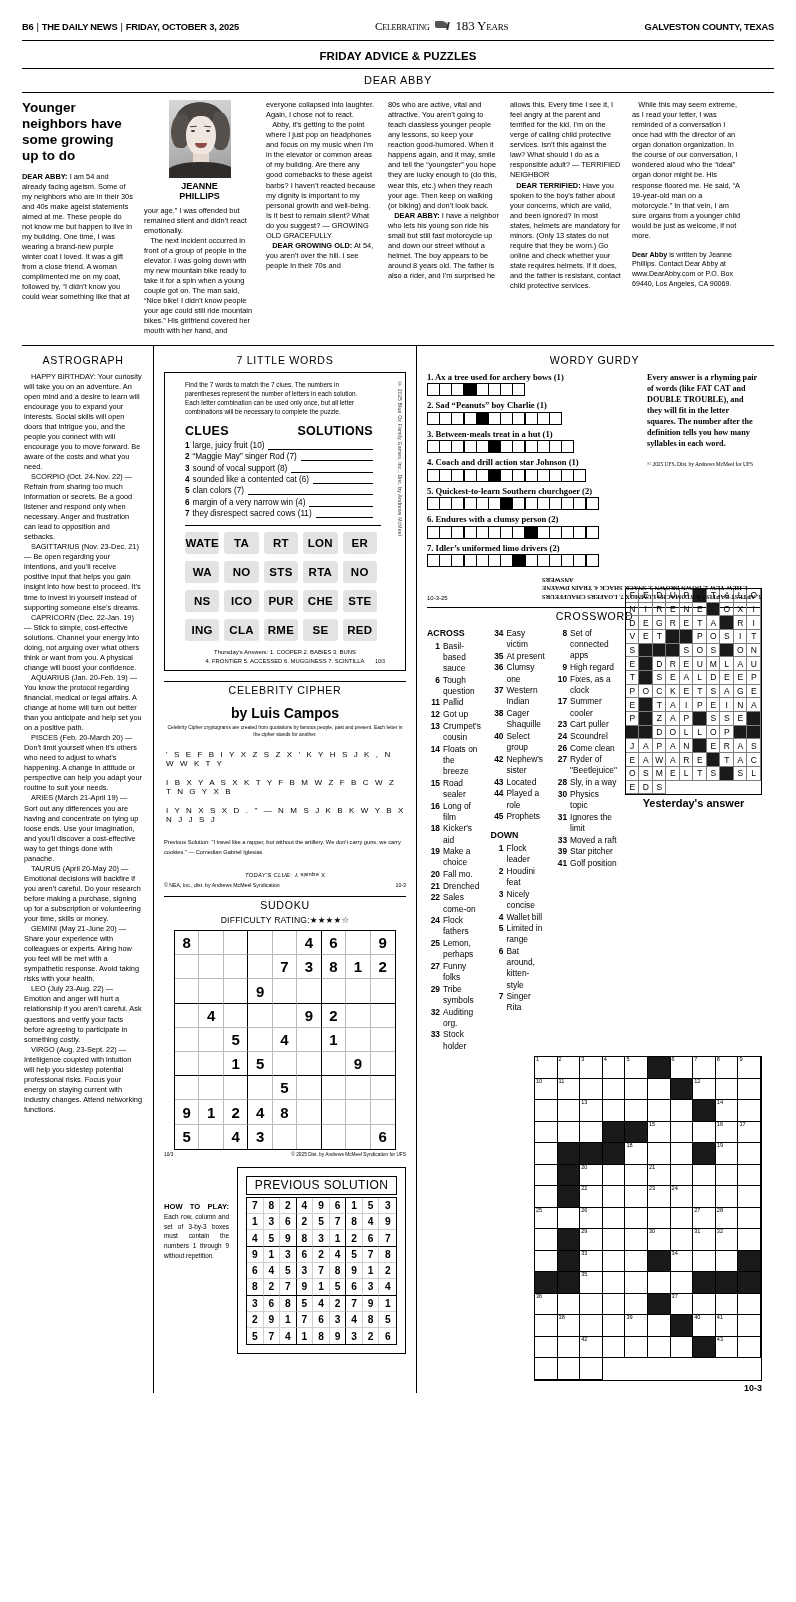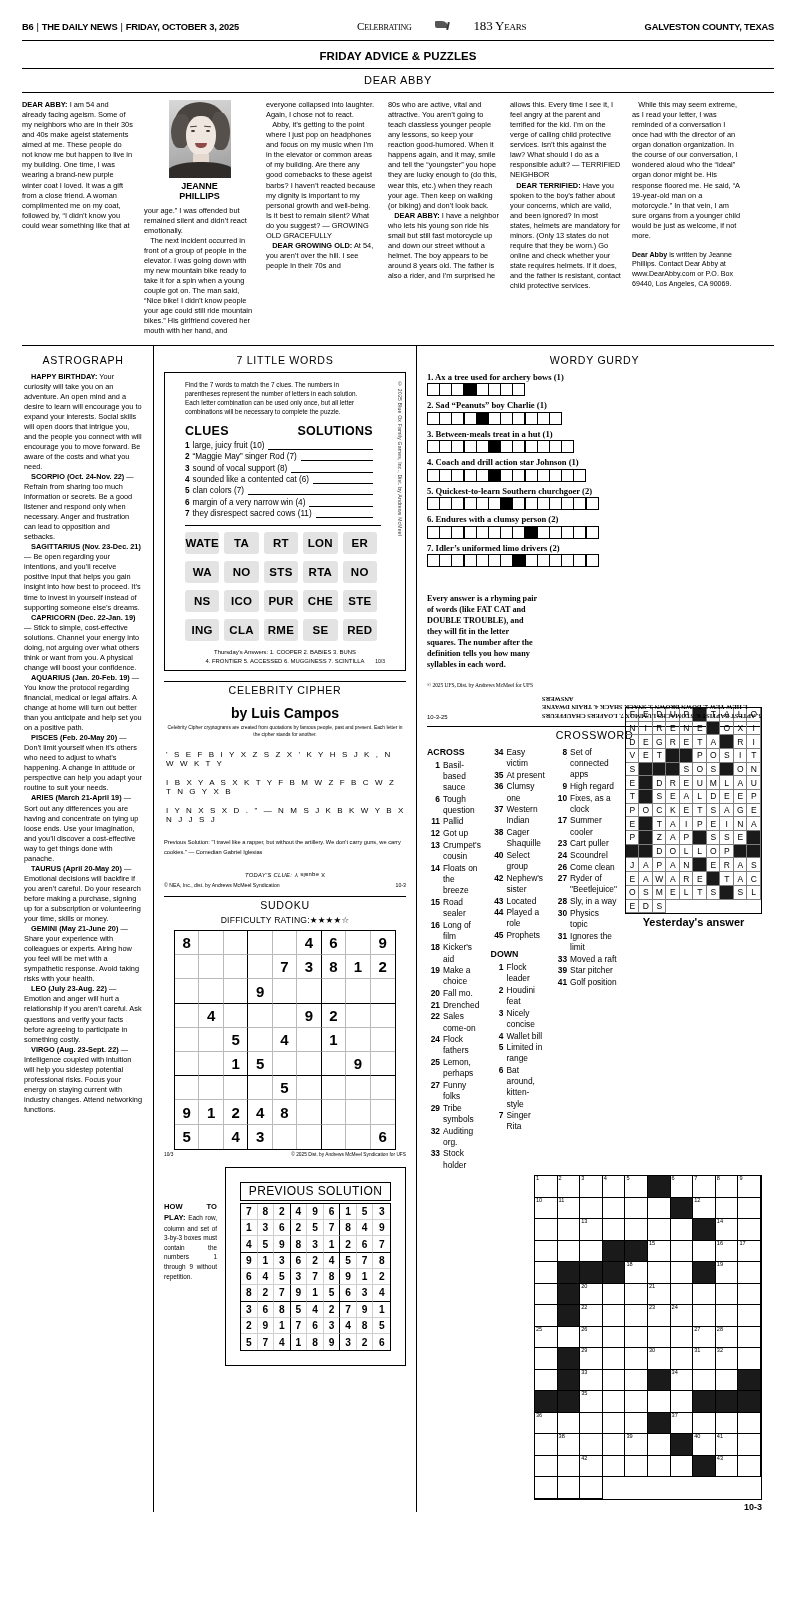--- a/index.html
+++ b/index.html
@@ -13,21 +13,21 @@
   }
   .page { position: relative; width:796px; height:1602px; padding: 0; }
 
   
   .masthead { display:flex; align-items:baseline; justify-content:space-between;
     padding: 18px 22px 6px 22px; font-size: 9.3px; letter-spacing:-0.2px; }
   .mh-left { font-weight:700; white-space:nowrap; }
   .mh-left .sep { font-weight:400; color:#000; margin:0 3px; }
   .mh-left .paper { font-weight:600; }
   .mh-center { font-family:"Liberation Serif", serif; font-variant:small-caps;
-    font-size:11px; display:flex; align-items:center; gap:23px; }
+    font-size:11px; display:flex; align-items:center; gap:5px; }
   .mh-center .yrs { font-size:13px; }
   .mh-right { font-weight:600; font-size:9.3px; white-space:nowrap; }
   .flag { width:16px; height:10px; display:inline-block; position:relative; }
   .flag:before{content:"";position:absolute;left:0;top:0;width:13px;height:7px;background:#555;
      border-radius:1px 6px 1px 2px;}
   .flag:after{content:"";position:absolute;left:12px;top:1px;width:2px;height:8px;background:#333;transform:rotate(12deg);}
 
   .rule-top { border-top: 1.6px solid #000; margin: 0 22px; }
 
   .section-title { text-align:center; font-weight:700; font-size:11.5px;
@@ -67,42 +67,42 @@
   .pane-divider { width:0; border-left:0.8px solid #000; margin:0 7px; }
 
   .col-astro { width:124px; padding:6px 4px 0 2px; }
   .col-mid   { width:248px; padding:6px 3px 0 3px; }
   .col-right { width:340px; padding:6px 2px 0 3px; }
 
   .hdr { text-align:center; font-size:10.6px; letter-spacing:0.7px; padding:2px 0 6px; }
 
   .astro-body { font-size:7.35px; line-height:1.37; text-align:left; }
   .astro-body p { margin:0; text-indent:7px; }
-  .astro-body b { font-weight:700; }
+  .astro-body b { font-weight:400; }
 
   
   .slw-box { border:1.2px solid #000; padding:7px 20px 4px; position:relative; }
   .slw-intro { font-size:6.4px; line-height:1.42; margin-bottom:8px; padding-right:12px; }
   .slw-copyr { position:absolute; right:2px; top:8px; font-size:5.1px; color:#333;
      writing-mode:vertical-rl; letter-spacing:0.2px; }
   .slw-headrow { display:flex; justify-content:space-between; font-size:12.5px; font-weight:700;
      letter-spacing:0.3px; margin-bottom:3px; padding-right:12px;}
   .slw-clue { display:flex; align-items:flex-end; font-size:8.2px; margin:2.4px 0; padding-right:12px; }
   .slw-clue .n { font-weight:700; margin-right:3px; }
   .slw-clue .t { white-space:nowrap; }
   .slw-clue .blank { flex:1; border-bottom:1px solid #000; margin-left:4px; min-width:40px; height:9px; }
   .slw-sep { border-top:1px solid #000; margin:7px 4px 6px 0; }
   .tiles { display:grid; grid-template-columns:repeat(5,1fr); gap:7px 5px; padding-right:8px;}
   .tile { background:#e3e3e3; border-radius:3px; text-align:center; font-size:11.5px;
      font-weight:700; padding:5px 0 5px; letter-spacing:0.3px; }
   .slw-ans { text-align:center; font-size:5.9px; line-height:1.5; margin-top:7px; position:relative;}
   .slw-date { position:absolute; right:0; bottom:0; font-size:5px; }
 
   
-  .wg-flex { display:flex; gap:22px;flex-direction:column; }
+  .wg-flex { display:flex; gap:5px; }
   .wg-left { width:215px; }
   .wg-right { width:112px; font-family:"Liberation Serif", serif; font-size:8.2px; line-height:1.35; font-weight:700;}
   .wg-right .cr { font-weight:400; font-size:5.6px; margin-top:12px; letter-spacing:-0.1px;}
   .wg-item { margin-bottom:4px; }
   .wg-clue { font-family:"Liberation Serif", serif; font-size:8.6px; font-weight:700; margin-bottom:1.5px; white-space:nowrap;}
   .wg-grid { display:flex; }
   .wg-cell { width:13px; height:13px; border:0.8px solid #000; margin-right:-0.8px; background:#fff; }
   .wg-cell.blk { background:#000; }
   .wg-ans { margin-top:4px; text-align:right; font-family:"Liberation Serif", serif;
      font-size:6.4px; font-weight:700; transform:rotate(180deg); line-height:1.35;}
@@ -125,21 +125,21 @@
      display:flex; align-items:center; justify-content:center; font-size:15px; font-weight:700; }
   .sud-cell.r3 { border-right:1.6px solid #000; }
   .sud-cell.b3 { border-bottom:1.6px solid #000; }
   .sud-cell.last-c { border-right:none; }
   .sud-cell.last-r { border-bottom:none; }
   .sud-foot { display:flex; justify-content:space-between; font-size:4.8px; margin-top:2px; }
 
   .prev-wrap { display:flex; gap:8px; margin-top:10px; align-items:flex-start; }
   .howto { width:76px; font-size:6.4px; line-height:1.5; padding-top:34px; text-align:justify;}
   .howto b { font-weight:700; font-size:7.6px; }
-  .prev-box { border:1.2px solid #000; padding:14px; }
+  .prev-box { border:1.2px solid #000; padding:8px; }
   .prev-title { border:1px solid #000; text-align:center; font-size:12px; letter-spacing:0.4px; padding:1px 0 2px; }
   .prev-grid { display:grid; grid-template-columns:repeat(9,1fr); margin-top:2px; width:151px; border:1px solid #000;}
   .prev-cell { height:16.3px; border-right:0.6px solid #cfcfcf; border-bottom:0.6px solid #cfcfcf;
      display:flex; align-items:center; justify-content:center; font-size:10.2px; font-weight:700; }
   .prev-cell.r3 { border-right:1.2px solid #000; }
   .prev-cell.b3 { border-bottom:1.2px solid #000; }
   .prev-cell.last-c { border-right:none; }
   .prev-cell.last-r { border-bottom:none; }
 
   
@@ -180,20 +180,21 @@
   </div>
 
   <div class="rule-top"></div>
   <div class="section-title">FRIDAY ADVICE &amp; PUZZLES</div>
   <div class="rule-thin"></div>
 
   <div class="abby-head">DEAR ABBY</div>
   <div class="abby-wrap">
     <div class="abby-cols">
       <div class="abby-col">
+        <div class="abby-title">Younger neighbors have some growing up to do</div>
         <p><b>DEAR ABBY:</b> I am 54 and already facing ageism. Some of my neighbors who are in their 30s and 40s make ageist statements aimed at me. These people do not know me but happen to live in my building. One time, I was wearing a brand-new purple winter coat I loved. It was a gift from a close friend. A woman complimented me on my coat, followed by, “I didn’t know you could wear something like that at</p>
       </div>
       <div class="abby-col">
         <div class="mug">
           <div class="hair"></div>
             <div class="hair2"></div>
             <div class="hair3"></div>
           <div class="face"></div>
             <div class="brow l"></div>
             <div class="brow r"></div>
@@ -230,21 +231,21 @@
   <div class="panels">
 
     <div class="col-astro">
       <div class="hdr">ASTROGRAPH</div>
       <div class="astro-body" id="astro-body">
           <p><b>HAPPY BIRTHDAY:</b> Your curiosity will take you on an adventure. An open mind and a desire to learn will encourage you to expand your interests. Social skills will open doors that intrigue you, and the people you connect with will encourage you to move forward. Be aware of the costs and what you need.</p>
           <p><b>SCORPIO (Oct. 24-Nov. 22)</b> — Refrain from sharing too much information or secrets. Be a good listener and respond only when necessary. Anger and frustration can lead to opposition and setbacks.</p>
           <p><b>SAGITTARIUS (Nov. 23-Dec. 21)</b> — Be open regarding your intentions, and you’ll receive positive input that helps you gain insight into how best to proceed. It’s time to invest in yourself instead of supporting someone else’s dreams.</p>
           <p><b>CAPRICORN (Dec. 22-Jan. 19)</b> — Stick to simple, cost-effective solutions. Channel your energy into doing, not arguing over what others think or want from you. A physical change will boost your confidence.</p>
           <p><b>AQUARIUS (Jan. 20-Feb. 19)</b> — You know the protocol regarding financial, medical or legal affairs. A change at home will turn out better than you anticipate and help set you on a positive path.</p>
-          <p><b>PISCES (Feb. 20-May 20)</b> — Don’t limit yourself when it’s others who need to adjust to what’s happening. A change in attitude or perspective can help you adapt your routine to suit your needs.</p>
+          <p><b>PISCES (Feb. 20-March 20)</b> — Don’t limit yourself when it’s others who need to adjust to what’s happening. A change in attitude or perspective can help you adapt your routine to suit your needs.</p>
           <p><b>ARIES (March 21-April 19)</b> — Sort out any differences you are having and concentrate on tying up loose ends. Use your imagination, and you’ll discover a cost-effective way to get things done with panache.</p>
           <p><b>TAURUS (April 20-May 20)</b> — Emotional decisions will backfire if you aren’t careful. Do your research before making a purchase, signing up for a subscription or volunteering your time, skills or money.</p>
           <p><b>GEMINI (May 21-June 20)</b> — Share your experience with colleagues or experts. Airing how you feel will be met with a sympathetic response. Avoid taking risks with your health.</p>
           <p><b>LEO (July 23-Aug. 22)</b> — Emotion and anger will hurt a relationship if you aren’t careful. Ask questions and verify your facts before agreeing to participate in something costly.</p>
           <p><b>VIRGO (Aug. 23-Sept. 22)</b> — Intelligence coupled with intuition will help you sidestep potential professional risks. Focus your energy on staying current with industry changes. Attend networking functions.</p>
         </div>
     </div>
 
     <div class="pane-divider"></div>
 

